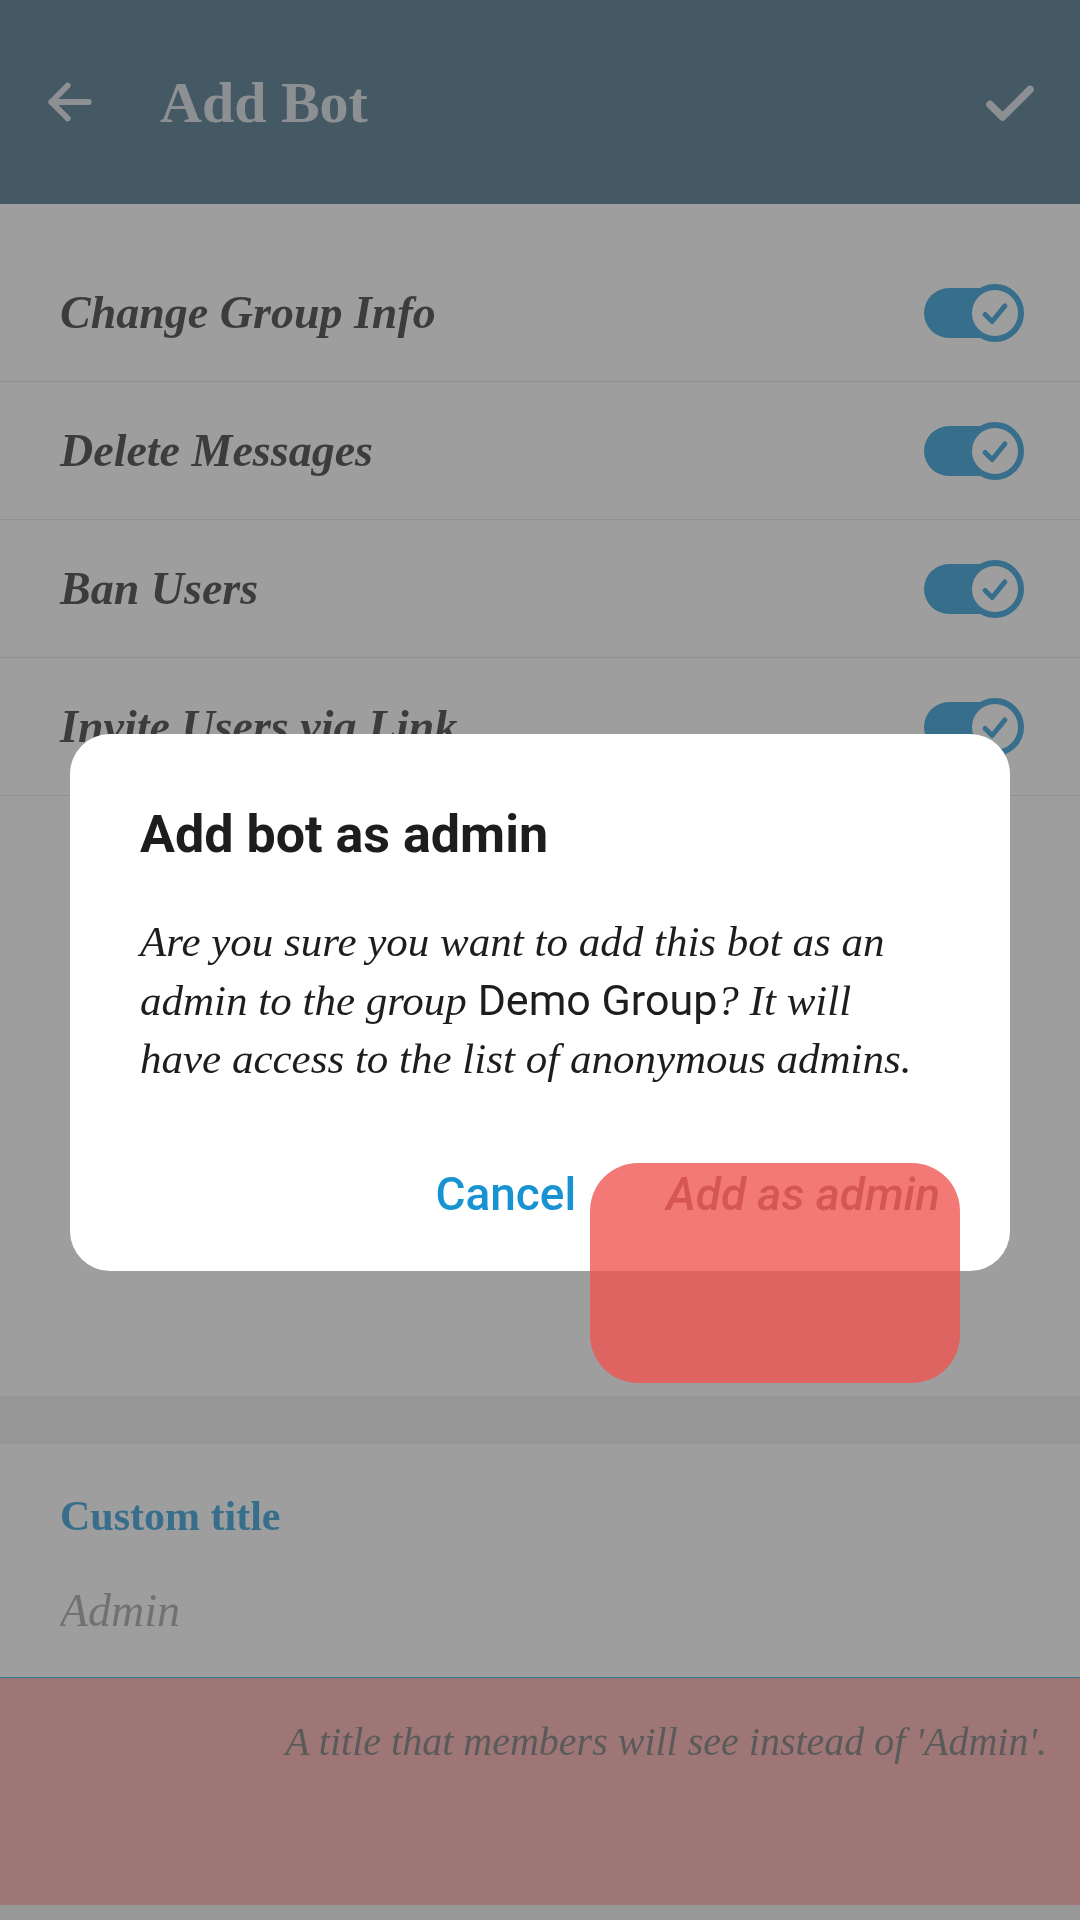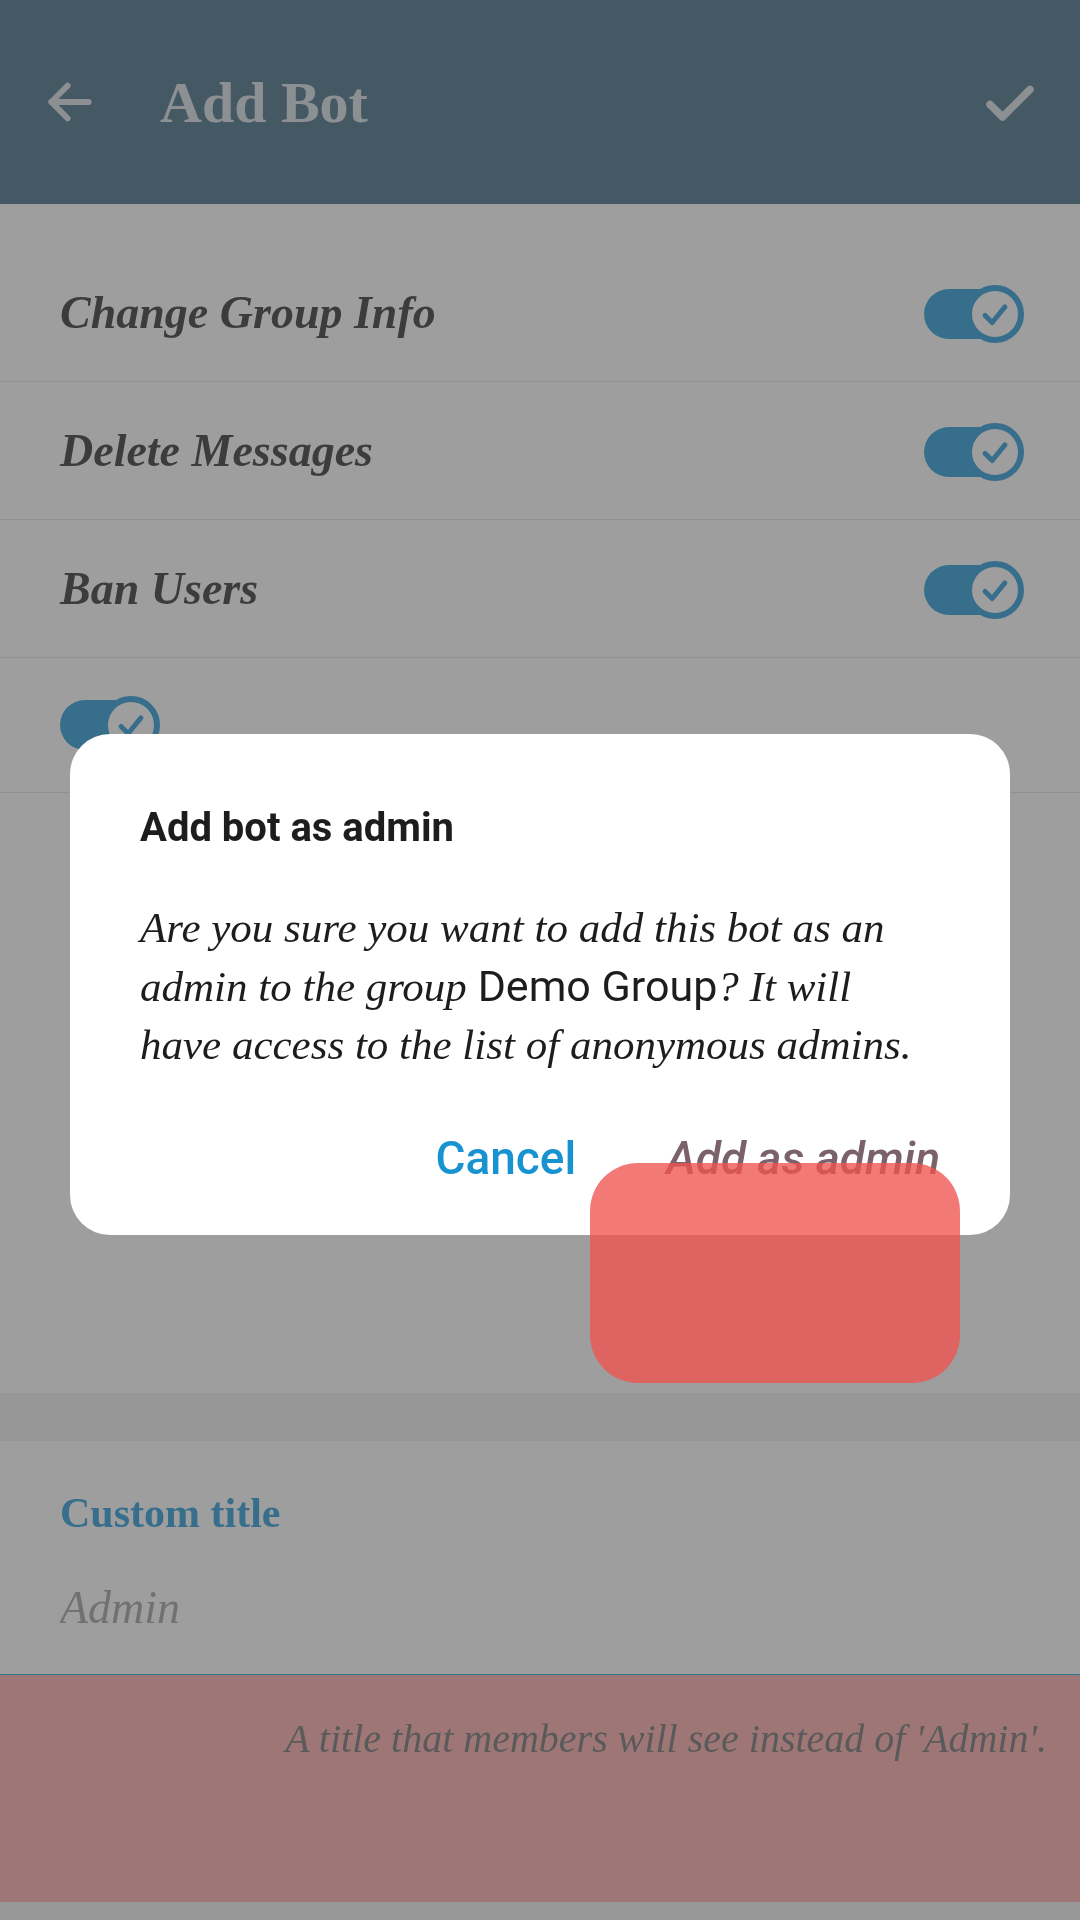--- a/index.html
+++ b/index.html
@@ -42,21 +42,21 @@
 
   
   .content {
     background: #fdfdfd;
     padding-top: 40px;
   }
 
   
   .perm-row {
     display: flex;
-    align-items: flex-end;
+    align-items: center;
     justify-content: space-between;
     padding: 42px 60px 42px 60px;
     border-bottom: 1px solid #e0e0e0;
   }
   .perm-label {
     font-size: 46px;
     font-style: italic;
     font-weight: 600;
     color: #252525;
   }
@@ -140,32 +140,32 @@
     position: absolute;
     left: 70px;
     right: 70px;
     top: 734px;
     background: #ffffff;
     border-radius: 40px;
     padding: 70px 70px 50px 70px;
   }
   .dialog-title {
     font-family: -apple-system, Roboto, Arial, sans-serif;
-    font-size: 40px;
+    font-size: 52px;
     font-weight: bold;
     color: #1d1d1d;
     margin-bottom: 48px;
   }
   .dialog-body {
     font-family: Georgia, serif;
     font-style: italic;
     font-size: 43px;
     line-height: 1.35;
     color: #1d1d1d;
-    margin-bottom: 38px;
+    margin-bottom: 60px;
   }
   .dialog-body .group-name {
     font-family: -apple-system, Roboto, Arial, sans-serif;
     font-style: normal;
     font-weight: 400;
   }
   .dialog-actions {
     display: flex;
     justify-content: flex-end;
     gap: 90px;
@@ -241,20 +241,21 @@
     <div class="toggle">
       <div class="toggle-knob">
         <svg width="34" height="34" viewBox="0 0 24 24" fill="none" stroke="#1893d2" stroke-width="3.5" stroke-linecap="round" stroke-linejoin="round">
             <polyline points="5 13 10 18 19 7"></polyline>
           </svg>
       </div>
     </div>
   </div>
 
   <div class="perm-row">
+    <span class="perm-label">Invite Users via Link</span>
     <div class="toggle">
       <div class="toggle-knob">
         <svg width="34" height="34" viewBox="0 0 24 24" fill="none" stroke="#1893d2" stroke-width="3.5" stroke-linecap="round" stroke-linejoin="round">
             <polyline points="5 13 10 18 19 7"></polyline>
           </svg>
       </div>
     </div>
   </div>
 
   <div style="height:600px"></div>

